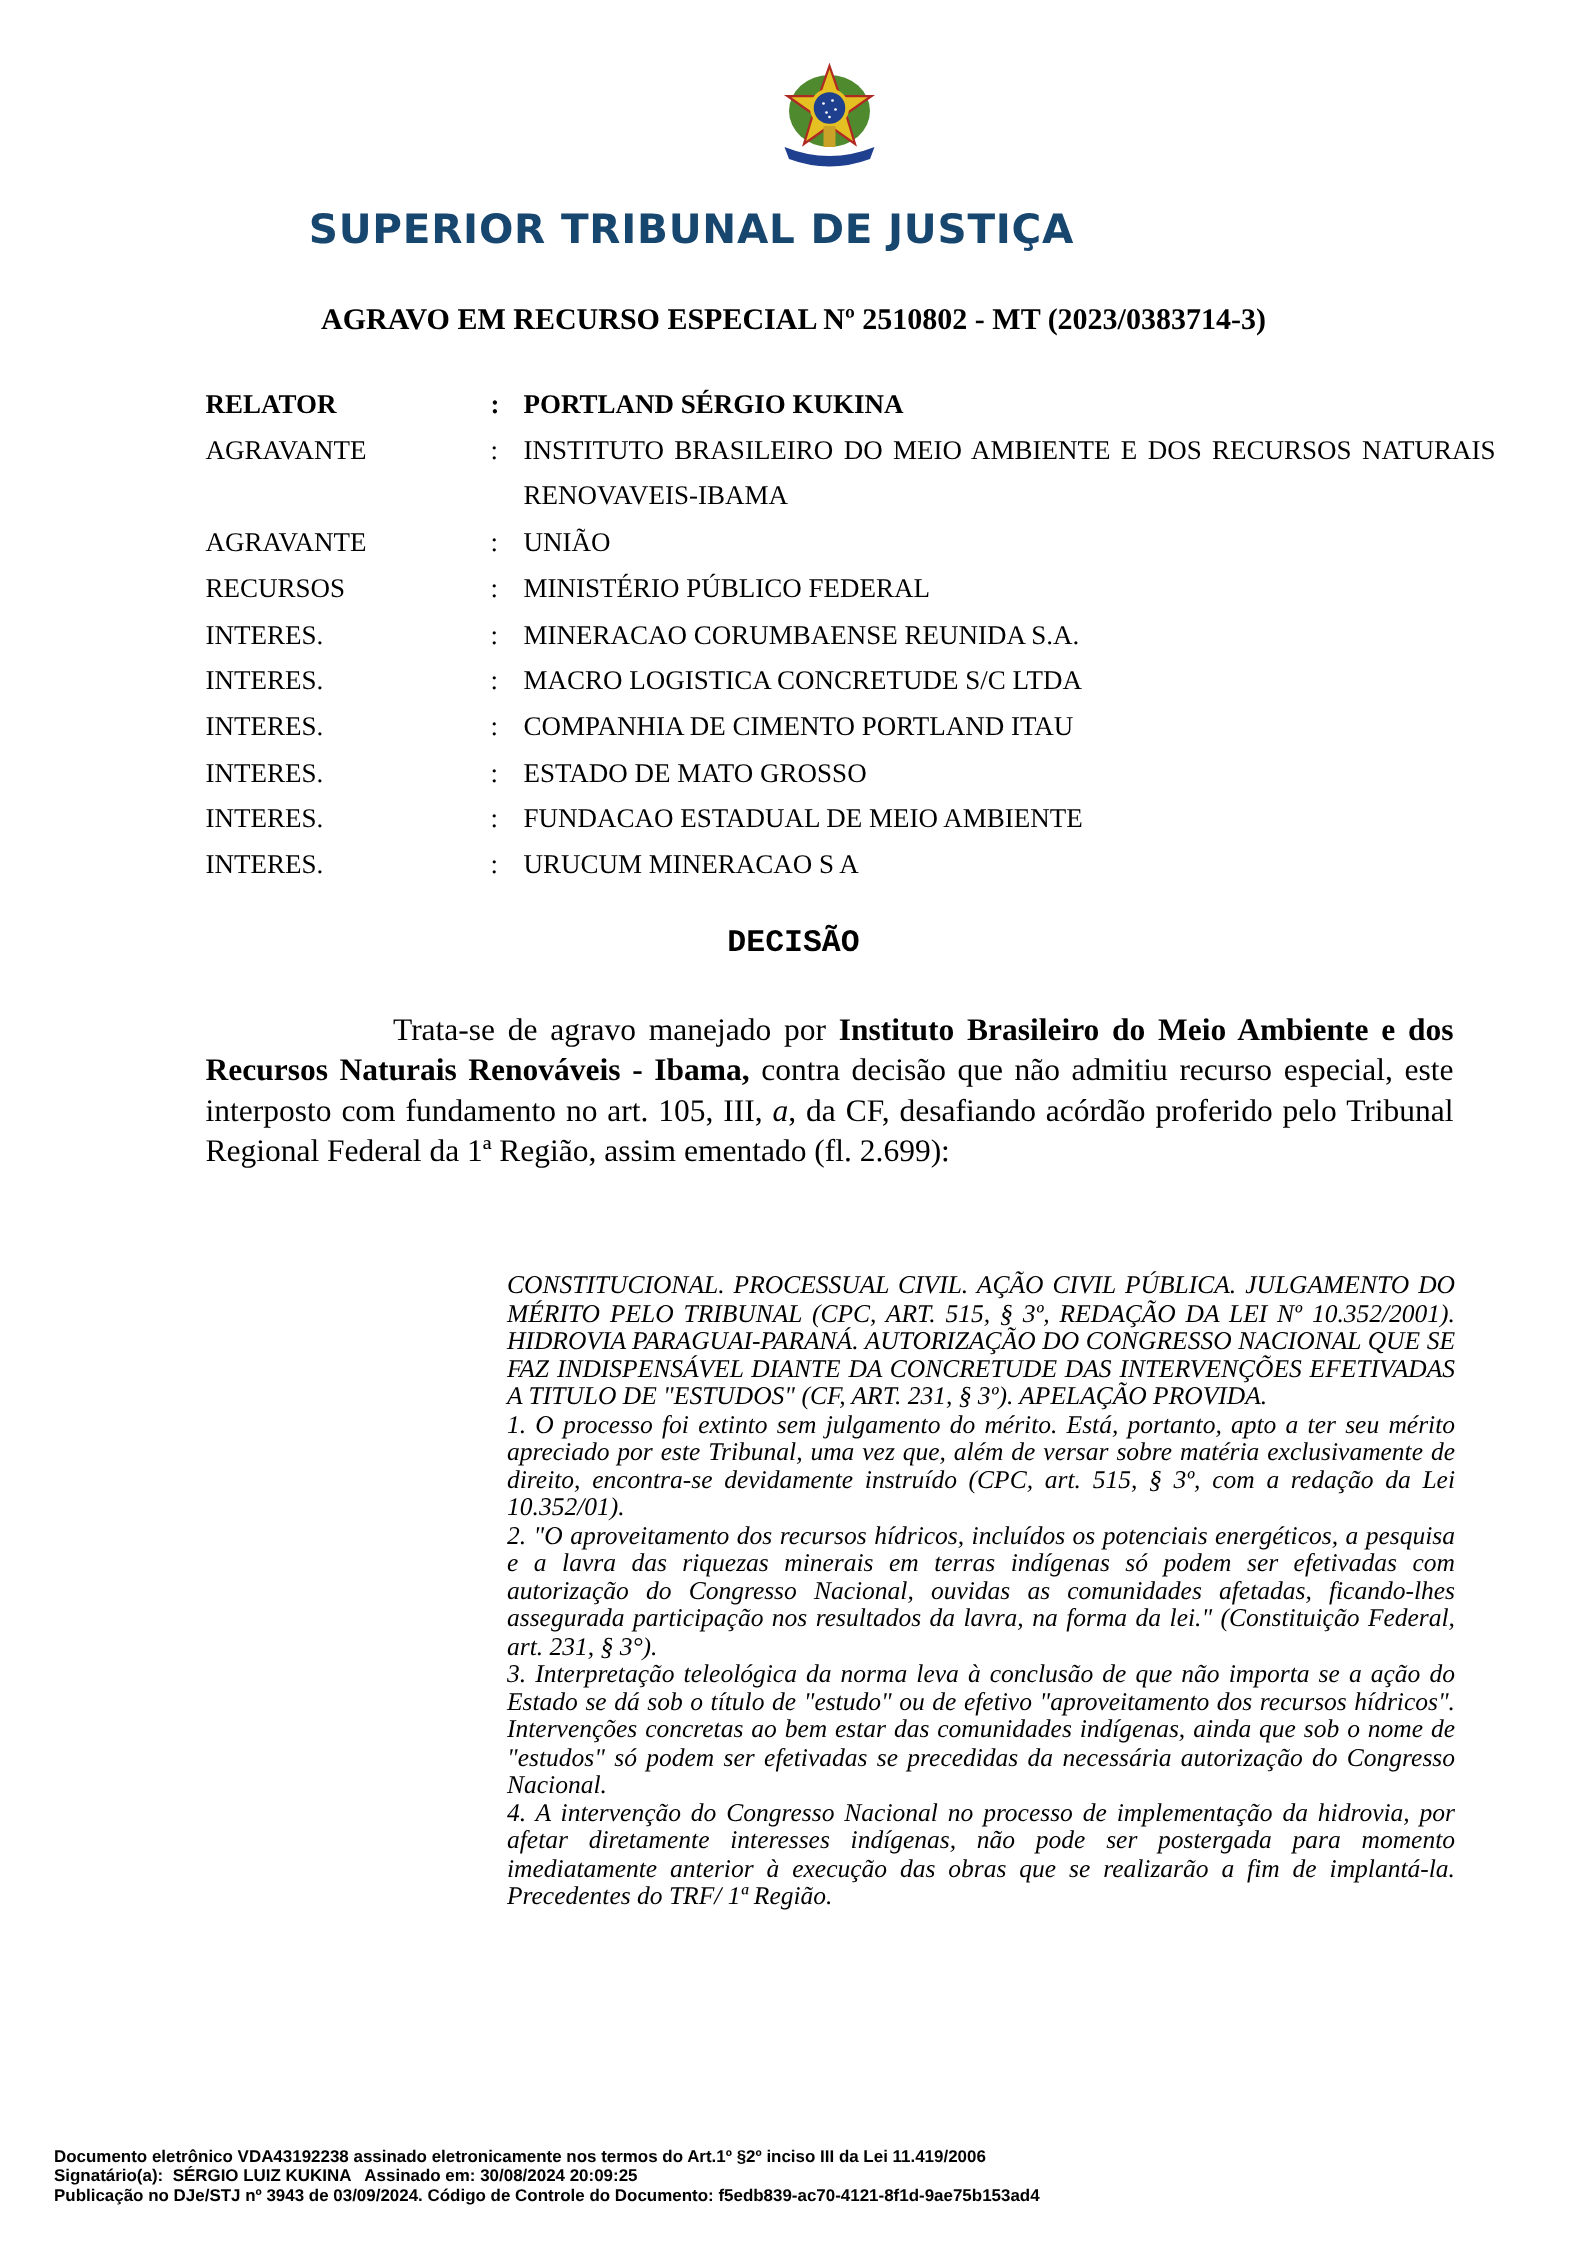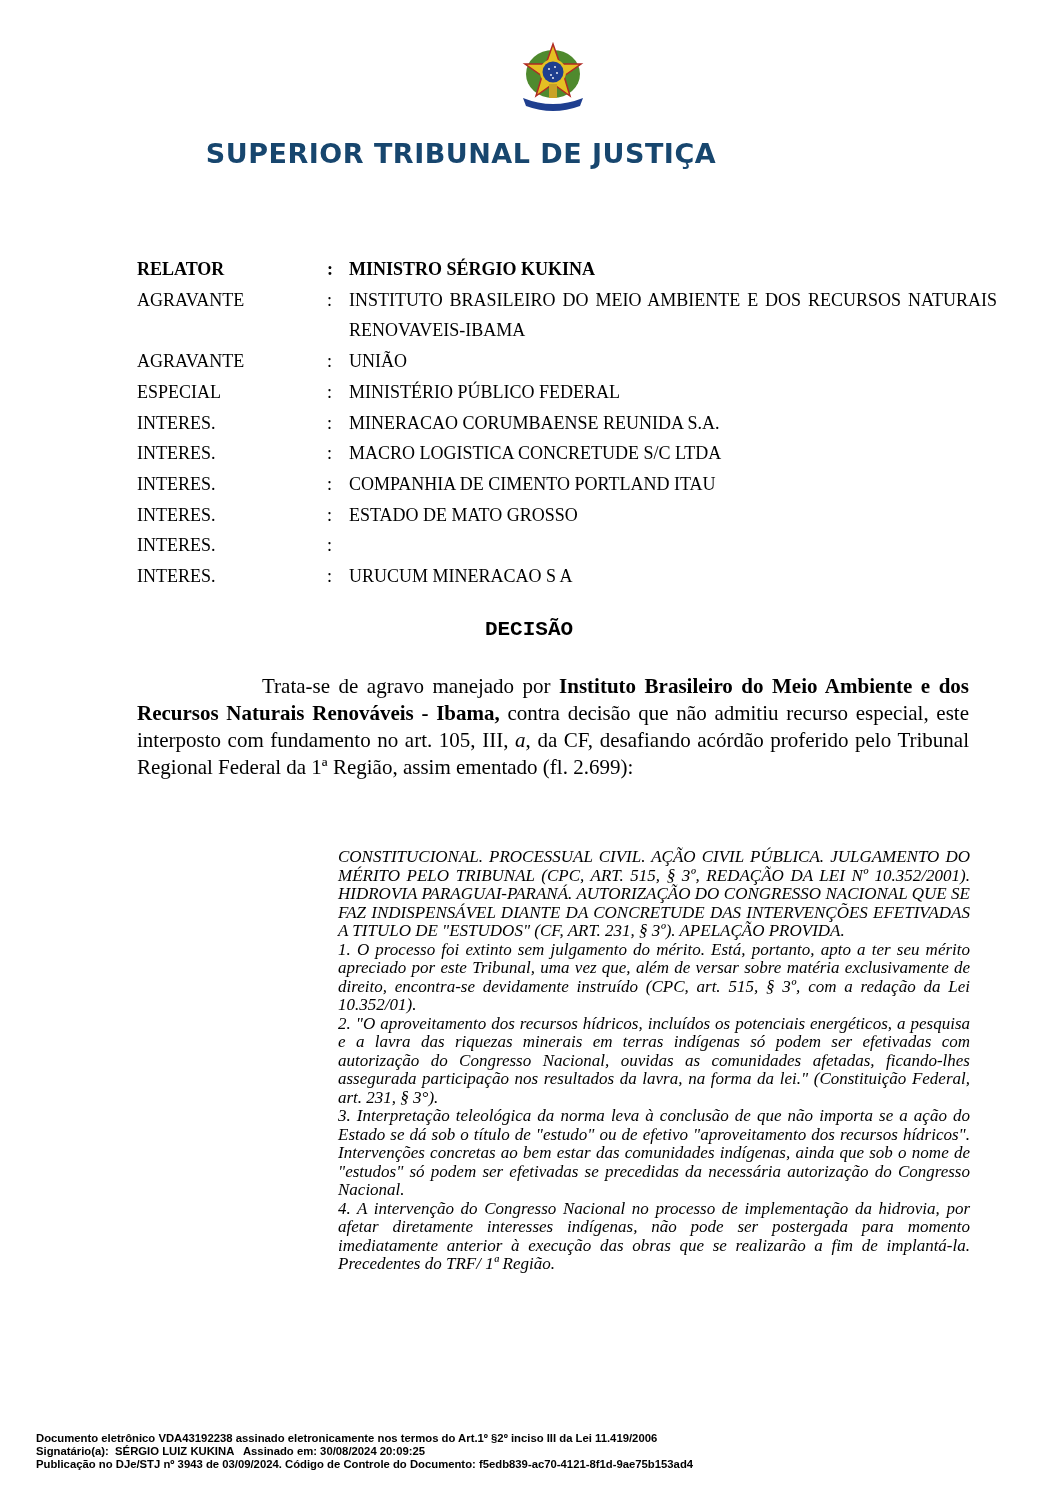--- a/index.html
+++ b/index.html
@@ -42,39 +42,40 @@
     <circle cx="31" cy="29" r="0.9" fill="#fff"></circle>
       <circle cx="37" cy="27" r="0.9" fill="#fff"></circle>
     <circle cx="39" cy="33" r="0.9" fill="#fff"></circle>
       <circle cx="33" cy="35" r="0.9" fill="#fff"></circle>
     <circle cx="35" cy="38" r="0.9" fill="#fff"></circle>
     <rect x="31" y="44" width="8" height="14" fill="#c9a227"></rect>
     <path d="M5 58 Q35 70 65 58 L62 66 Q35 76 8 66 Z" fill="#1f3f8f"></path>
   </svg>
 
   <div class="court-name">SUPERIOR TRIBUNAL DE JUSTIÇA</div>
+  <div class="case-title">AGRAVO EM RECURSO ESPECIAL Nº 2510802 - MT (2023/0383714-3)</div>
 
   <div class="parties">
     <div class="party-row bold">
       <span class="party-role">RELATOR</span>
       <span class="party-colon">:</span>
-      <span class="party-name">MINISTRO SÉRGIO KUKINA</span>
+      <span class="party-name">PORTLAND SÉRGIO KUKINA</span>
     </div>
     <div class="party-row">
       <span class="party-role">AGRAVANTE</span>
       <span class="party-colon">:</span>
       <span class="party-name">INSTITUTO BRASILEIRO DO MEIO AMBIENTE E DOS RECURSOS NATURAIS RENOVAVEIS-IBAMA</span>
     </div>
     <div class="party-row">
       <span class="party-role">AGRAVANTE</span>
       <span class="party-colon">:</span>
       <span class="party-name">UNIÃO</span>
     </div>
     <div class="party-row">
-      <span class="party-role">ESPECIAL</span>
+      <span class="party-role">RECURSOS</span>
       <span class="party-colon">:</span>
       <span class="party-name">MINISTÉRIO PÚBLICO FEDERAL</span>
     </div>
     <div class="party-row">
       <span class="party-role">INTERES.</span>
       <span class="party-colon">:</span>
       <span class="party-name">MINERACAO CORUMBAENSE REUNIDA S.A.</span>
     </div>
     <div class="party-row">
       <span class="party-role">INTERES.</span>
@@ -87,20 +88,21 @@
       <span class="party-name">COMPANHIA DE CIMENTO PORTLAND ITAU</span>
     </div>
     <div class="party-row">
       <span class="party-role">INTERES.</span>
       <span class="party-colon">:</span>
       <span class="party-name">ESTADO DE MATO GROSSO</span>
     </div>
     <div class="party-row">
       <span class="party-role">INTERES.</span>
       <span class="party-colon">:</span>
+      <span class="party-name">FUNDACAO ESTADUAL DE MEIO AMBIENTE</span>
     </div>
     <div class="party-row">
       <span class="party-role">INTERES.</span>
       <span class="party-colon">:</span>
       <span class="party-name">URUCUM MINERACAO S A</span>
     </div>
   </div>
 
   <div class="decision-heading">DECISÃO</div>
 

